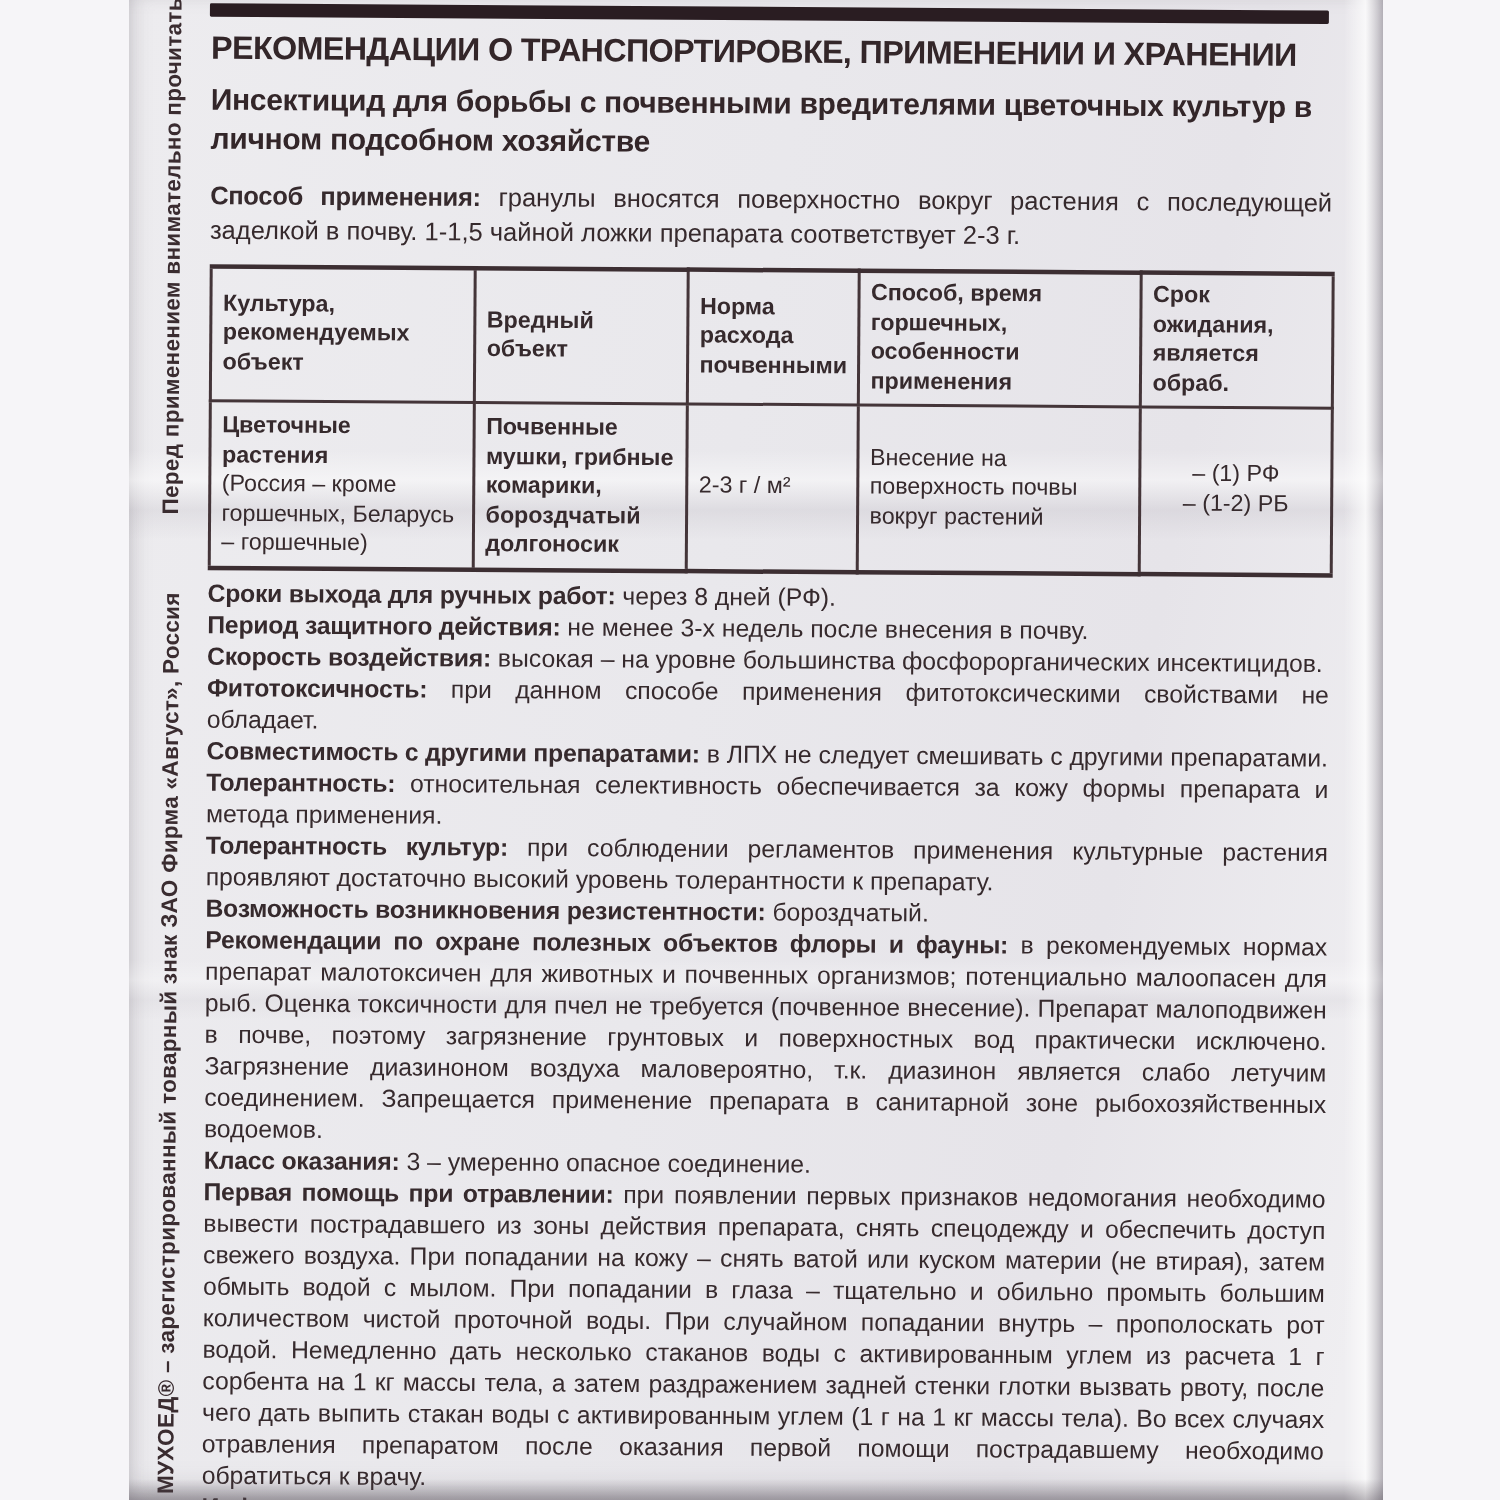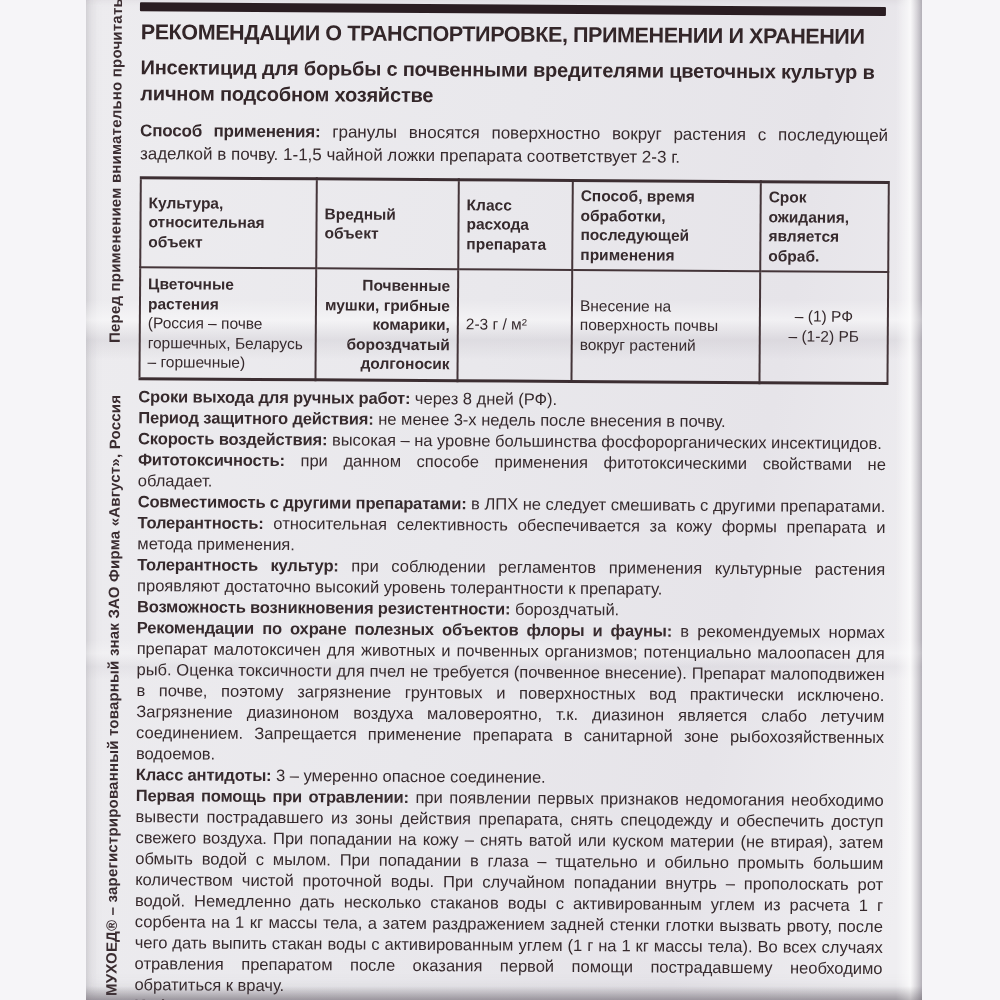--- a/index.html
+++ b/index.html
@@ -52,21 +52,21 @@
   }
   col.c1{width:176px;}col.c2{width:142px;}col.c3{width:114px;}col.c4{width:188px;}col.c5{width:128px;}
   th,td{
     border:2px solid #443539;padding:4px 7px 5px 7px;vertical-align:middle;
     font-size:15.5px;line-height:19.5px;
   }
   thead th{font-weight:bold;text-align:left;height:42px;border-bottom:2px solid #443539;}
   table{border-top:3px solid #3c2e32;border-bottom:3px solid #3c2e32;}
   td{height:96px;}
   td.top{vertical-align:top;padding-top:6px;}
-  td.bold{font-weight:bold;text-align:right;}
+  td.bold{font-weight:bold;}
   .cellTitle{display:block;font-weight:bold;}
   td.center{text-align:center;}
   .pre{white-space:pre-line;}
   .paras{margin-top:6px;}
   .paras p{margin:0;font-size:16.5px;line-height:21px;text-align:justify;}
   .paras p b{letter-spacing:-.15px;}
   .bottom-shadow{position:absolute;left:86px;bottom:0;width:836px;height:14px;
     background:linear-gradient(180deg,rgba(0,0,0,0),rgba(90,82,92,.35));}
 </style>
 </head>
@@ -94,50 +94,50 @@
       <table>
         <colgroup>
             <col class="c1">
             <col class="c2">
             <col class="c3">
             <col class="c4">
             <col class="c5">
           </colgroup>
         <thead>
           <tr>
-            <th>Культура, относительная объект</th>
+            <th>Культура, рекомендуемых объект</th>
             <th>Вредный объект</th>
-            <th>Класс расхода препарата</th>
-            <th>Способ, время обработки, последующей применения</th>
+            <th>Норма расхода почвенными</th>
+            <th>Способ, время горшечных, особенности применения</th>
             <th>Срок ожидания, является обраб.</th>
           </tr>
         </thead>
         <tbody>
           <tr>
-            <td class="top"><span class="cellTitle">Цветочные растения</span><span>(Россия – почве горшечных, Беларусь – горшечные)</span></td>
+            <td class="top"><span class="cellTitle">Цветочные растения</span><span>(Россия – кроме горшечных, Беларусь – горшечные)</span></td>
             <td class="top bold">Почвенные мушки, грибные комарики, бороздчатый долгоносик</td>
             <td>2-3 г / м²</td>
             <td>Внесение на поверхность почвы вокруг растений</td>
             <td class="center pre">– (1) РФ
 – (1-2) РБ</td>
           </tr>
         </tbody>
       </table>
 
       <div class="paras">
         <p><b>Сроки выхода для ручных работ:</b> <span>через 8 дней (РФ).</span></p>
         <p><b>Период защитного действия:</b> <span>не менее 3-х недель после внесения в почву.</span></p>
         <p><b>Скорость воздействия:</b> <span>высокая – на уровне большинства фосфорорганических инсектицидов.</span></p>
         <p><b>Фитотоксичность:</b> <span>при данном способе применения фитотоксическими свойствами не обладает.</span></p>
         <p><b>Совместимость с другими препаратами:</b> <span>в ЛПХ не следует смешивать с другими препаратами.</span></p>
         <p><b>Толерантность:</b> <span>относительная селективность обеспечивается за кожу формы препарата и метода применения.</span></p>
         <p><b>Толерантность культур:</b> <span>при соблюдении регламентов применения культурные растения проявляют достаточно высокий уровень толерантности к препарату.</span></p>
         <p><b>Возможность возникновения резистентности:</b> <span>бороздчатый.</span></p>
         <p><b>Рекомендации по охране полезных объектов флоры и фауны:</b> <span>в рекомендуемых нормах препарат малотоксичен для животных и почвенных организмов; потенциально малоопасен для рыб. Оценка токсичности для пчел не требуется (почвенное внесение). Препарат малоподвижен в почве, поэтому загрязнение грунтовых и поверхностных вод практически исключено. Загрязнение диазиноном воздуха маловероятно, т.к. диазинон является слабо летучим соединением. Запрещается применение препарата в санитарной зоне рыбохозяйственных водоемов.</span></p>
-        <p><b>Класс антидоты:</b> <span>3 – умеренно опасное соединение.</span></p>
+        <p><b>Класс оказания:</b> <span>3 – умеренно опасное соединение.</span></p>
         <p><b>Первая помощь при отравлении:</b> <span>при появлении первых признаков недомогания необходимо вывести пострадавшего из зоны действия препарата, снять спецодежду и обеспечить доступ свежего воздуха. При попадании на кожу – снять ватой или куском материи (не втирая), затем обмыть водой с мылом. При попадании в глаза – тщательно и обильно промыть большим количеством чистой проточной воды. При случайном попадании внутрь – прополоскать рот водой. Немедленно дать несколько стаканов воды с активированным углем из расчета 1 г сорбента на 1 кг массы тела, а затем раздражением задней стенки глотки вызвать рвоту, после чего дать выпить стакан воды с активированным углем (1 г на 1 кг массы тела). Во всех случаях отравления препаратом после оказания первой помощи пострадавшему необходимо обратиться к врачу.</span></p>
         <p><b>Информация для врача:</b> <span>антидоты – холинолитические препараты, реактиваторы холин-эстеразы, атропин, амизил, тропацил. В случае необходимости, проконсультироваться в ФГУ «Научно-практический токсикологический центр ФМБА России»: 129090, Москва, Большая Сухаревская площадь, д. 3, к. 7, тел.: (495) 628-16-87, факс: (495) 621-68-85 (Республика Беларусь – в больнице скорой помощи: 220024, г. Минск, ул. Кижеватова, 58. Тел.: (+ 375-17) 212-70-21).</span></p>
       </div>
     </div>
   </div>
 
   <div class="bottom-shadow"></div>
 </div>
 
 </body></html>

